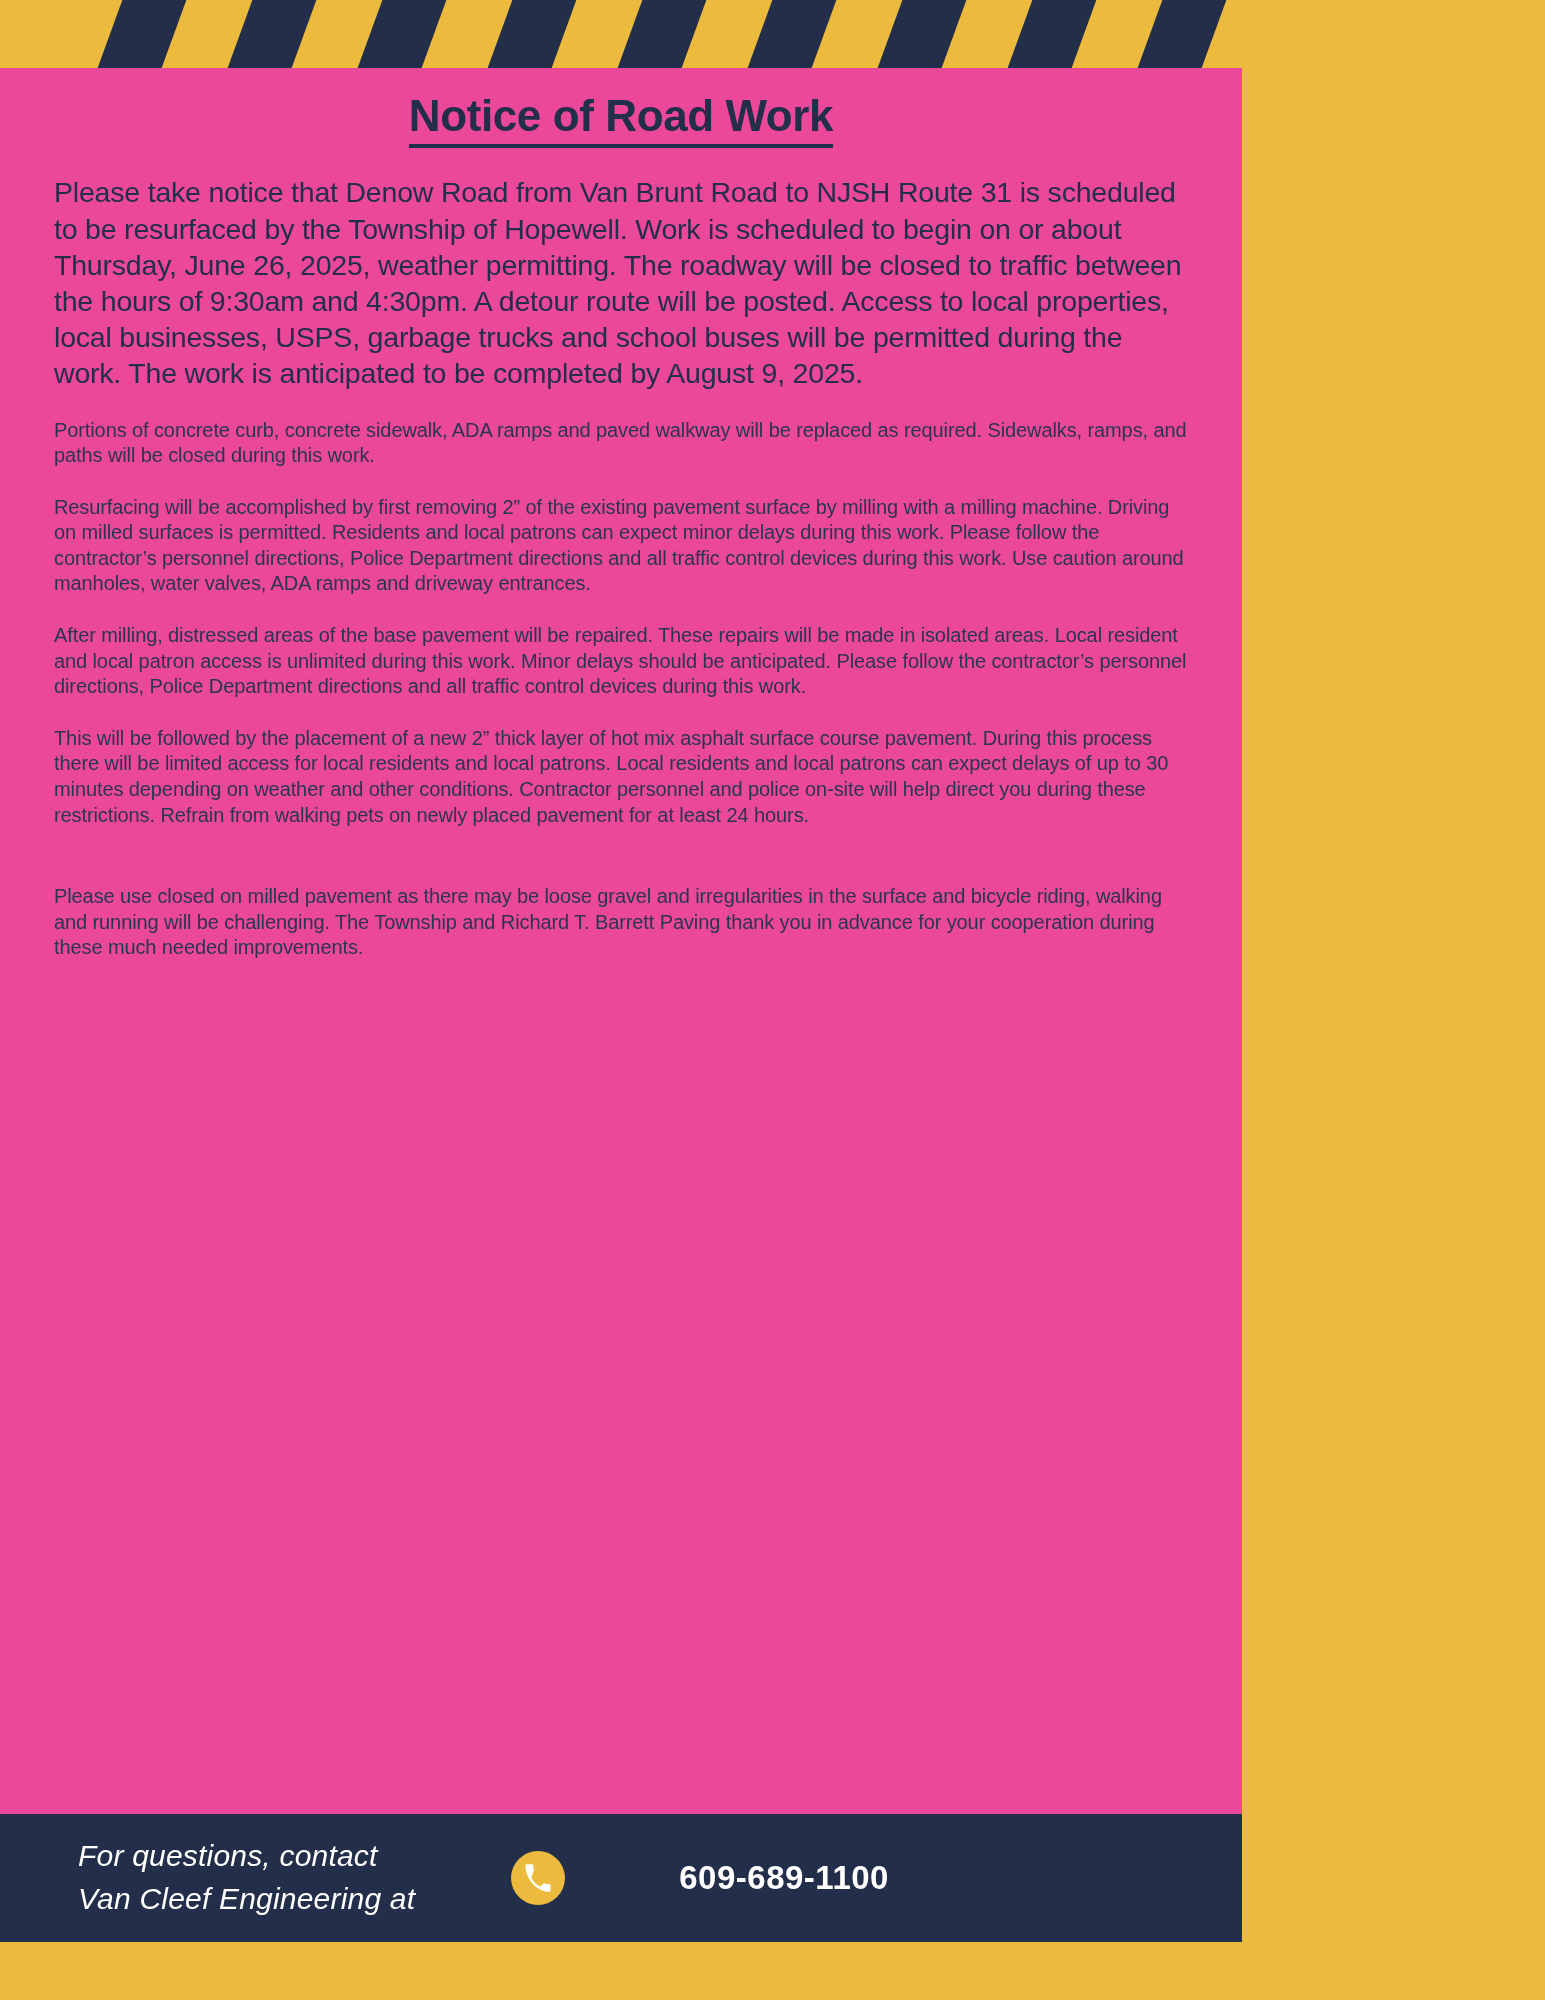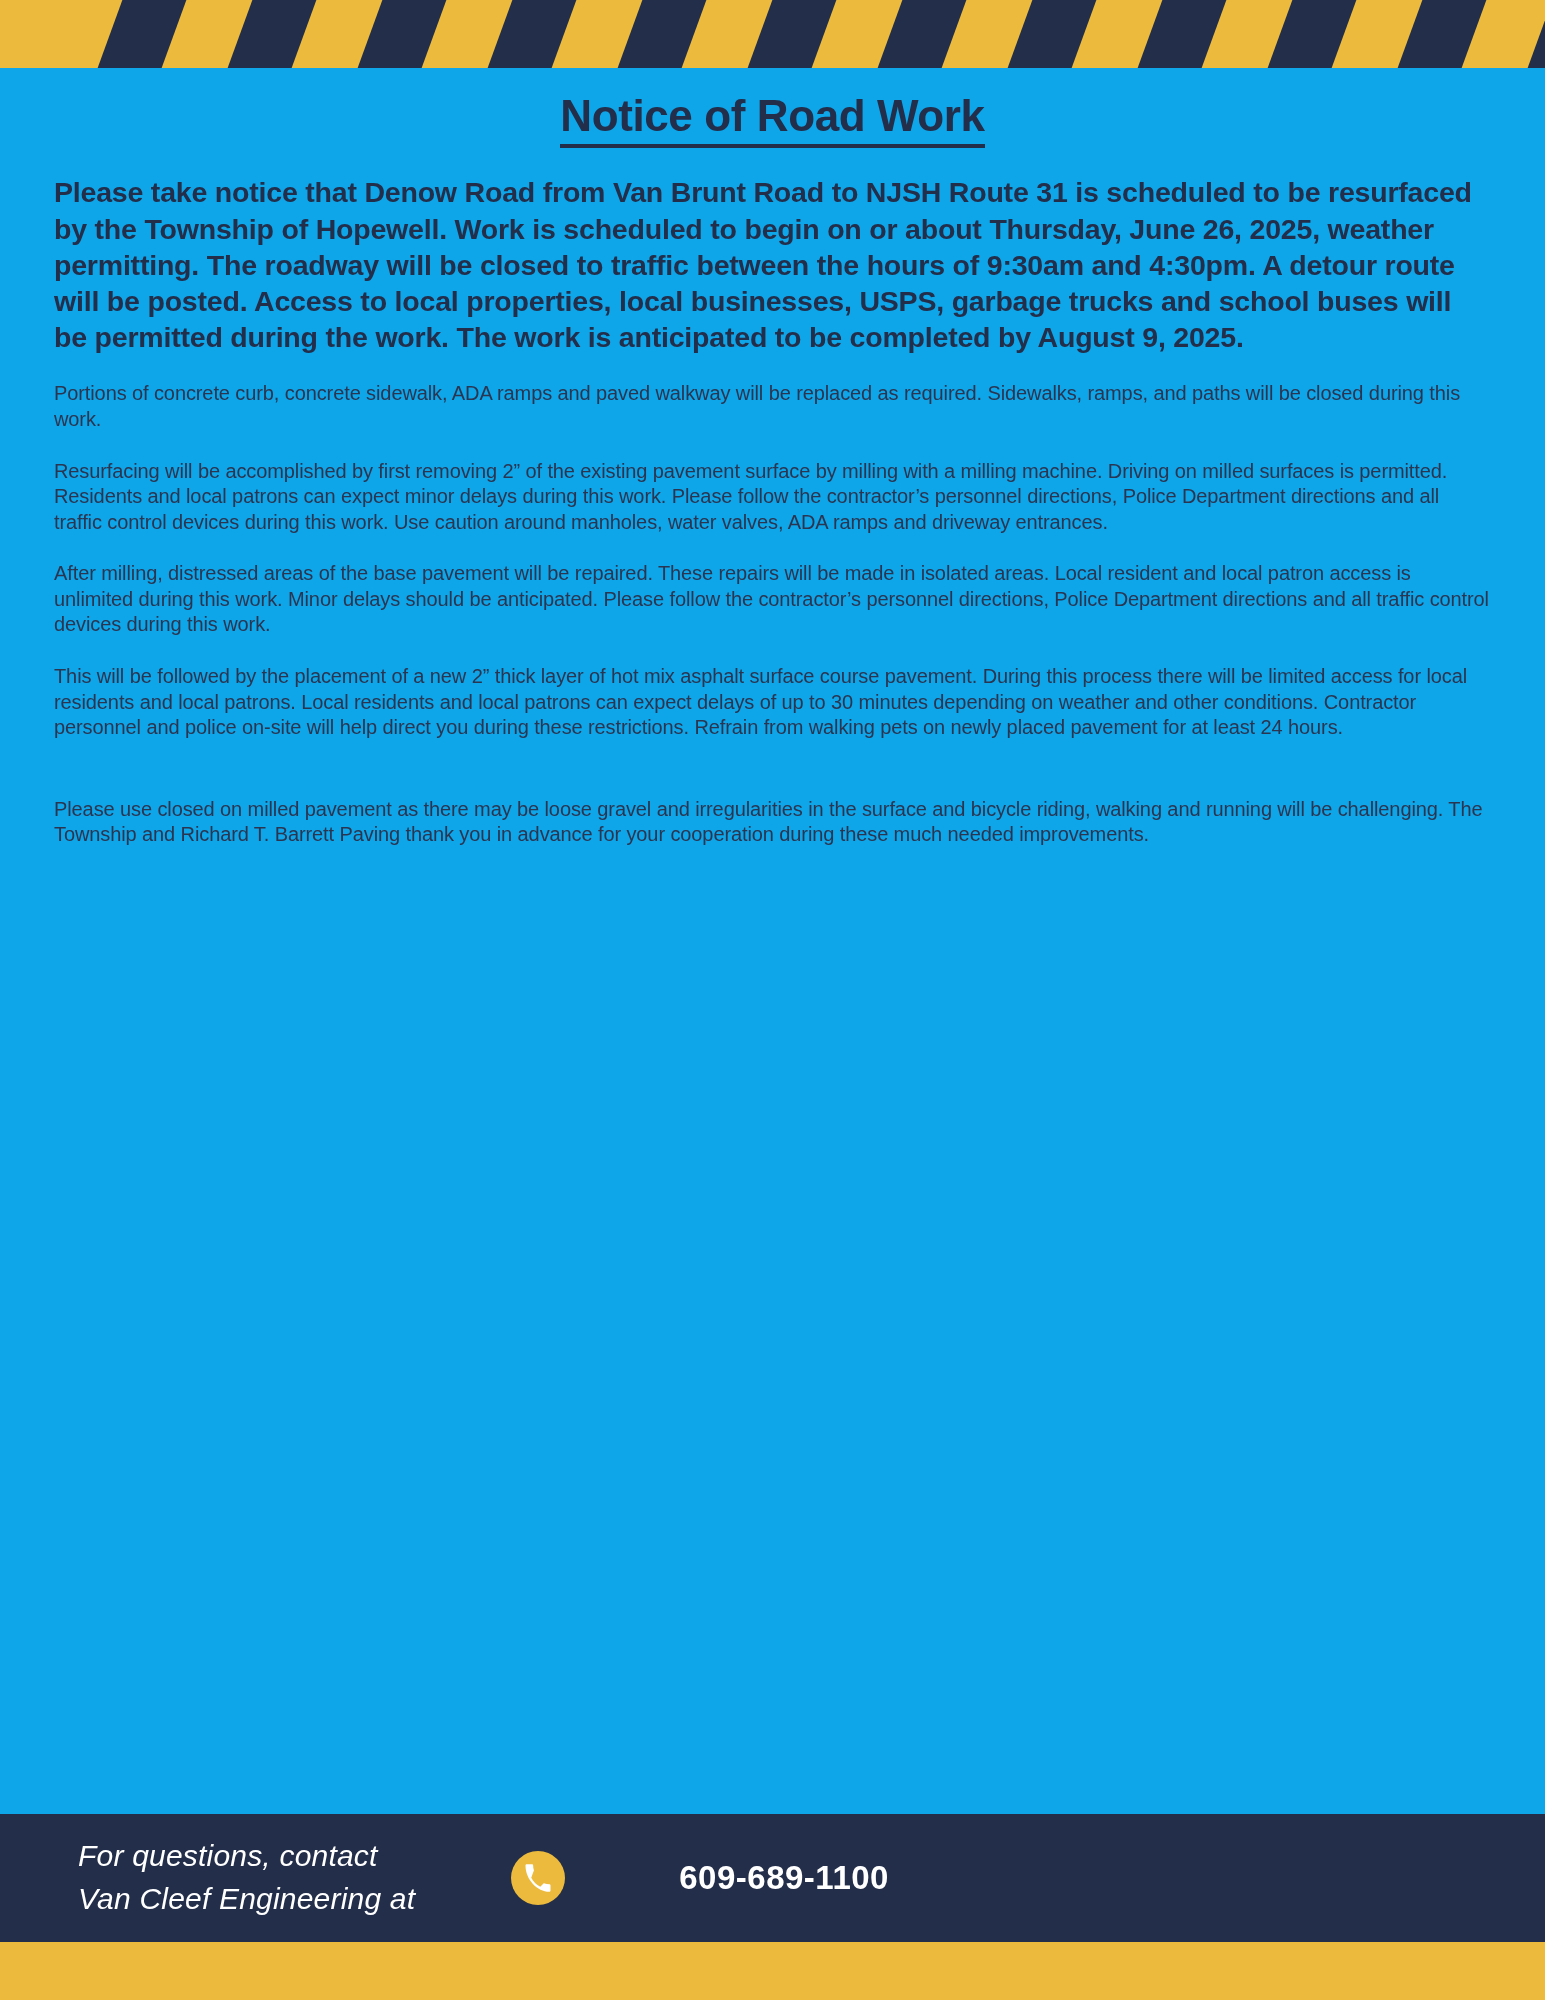--- a/index.html
+++ b/index.html
@@ -11,23 +11,23 @@
     width: 1545px;
     height: 2000px;
     background: #ecba3c;
     font-family: "Liberation Sans", sans-serif;
     overflow: hidden;
     position: relative;
   }
 
   .page {
     position: relative;
-    width: 1545px;
+    width: 1242px;
     height: 2000px;
-    background: #0ea5e9;
+    background: #ec4899;
     box-sizing: border-box;
     display: flex;
     flex-direction: column;
   }
 
   
   .stripe-band {
     position: relative;
     width: 100%;
     height: 68px;
@@ -62,21 +62,21 @@
   }
   .doc-title span {
     border-bottom: 4px solid #232e4a;
     padding-bottom: 4px;
     display: inline-block;
   }
 
   .lede {
     color: #232e4a;
     font-size: 28.5px;
-    font-weight: bold;
+    font-weight: normal;
     line-height: 1.27;
     margin: 0 0 26px 0;
     letter-spacing: -0.2px;
   }
 
   .para {
     color: #2b3550;
     font-size: 20px;
     font-weight: normal;
     line-height: 1.28;

